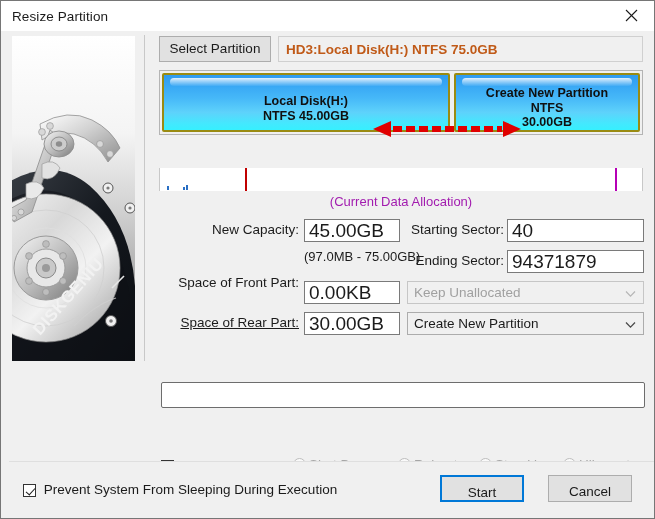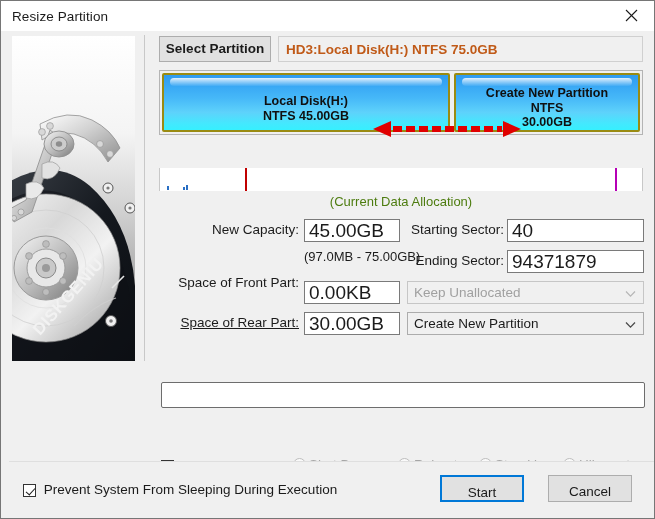--- a/index.html
+++ b/index.html
@@ -70,21 +70,20 @@
     position: absolute; left: 0; top: 0;
     width: 112px; height: 26px;
     background: #e1e1e1;
     border: 1px solid #adadad;
     font-family: "Liberation Sans", sans-serif;
     font-size: 13.5px;
     color: #1b1b1b;
     cursor: default;
     padding: 0;
     line-height: 24px;
-    font-weight: bold;
   }
   #partition-info-box {
     position: absolute; left: 119px; top: 0;
     width: 365px; height: 26px;
     background: #f0f0f0;
     border: 1px solid #d0d0d0;
     display: flex; align-items: center;
   }
   #partition-info-text {
     margin-left: 7px;
@@ -141,21 +140,21 @@
     background: #ffffff;
     border-left: 1px solid #c8c8c8;
     border-right: 1px solid #c8c8c8;
   }
   .alloc-mark { position: absolute; }
   #alloc-caption {
     position: absolute; left: 158px; top: 163px;
     width: 484px;
     text-align: center;
     font-size: 13px;
-    color: #4d7c0f;
+    color: #a21caf;
   }
 
   
   .f-label {
     position: absolute;
     font-size: 13.5px;
     color: #1b1b1b;
     text-align: right;
     white-space: nowrap;
   }

